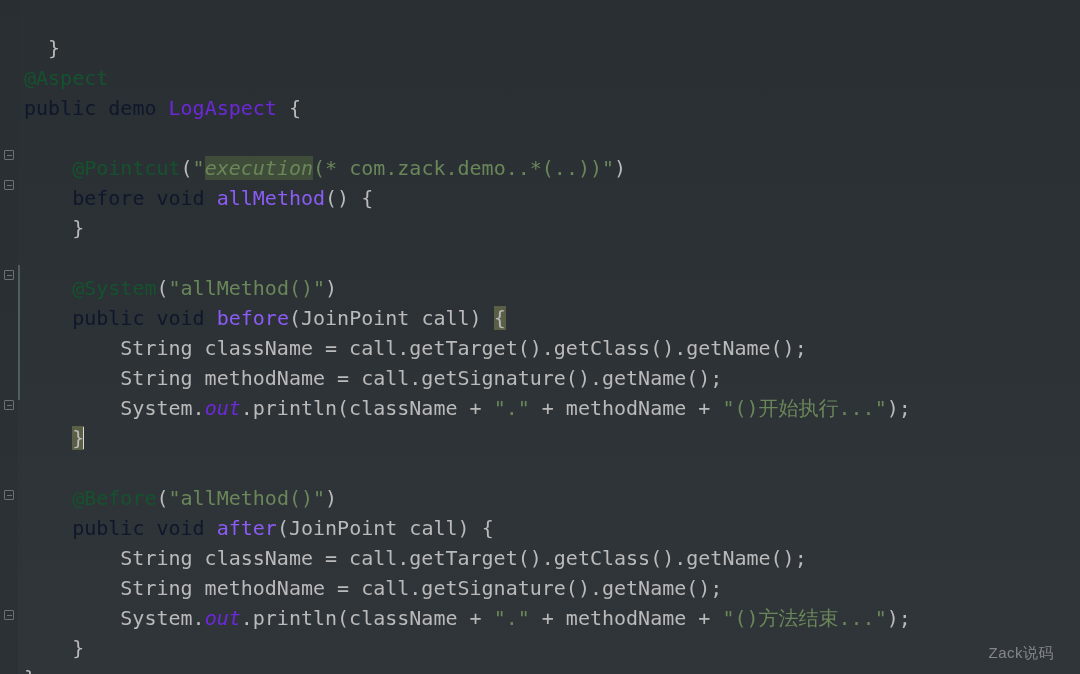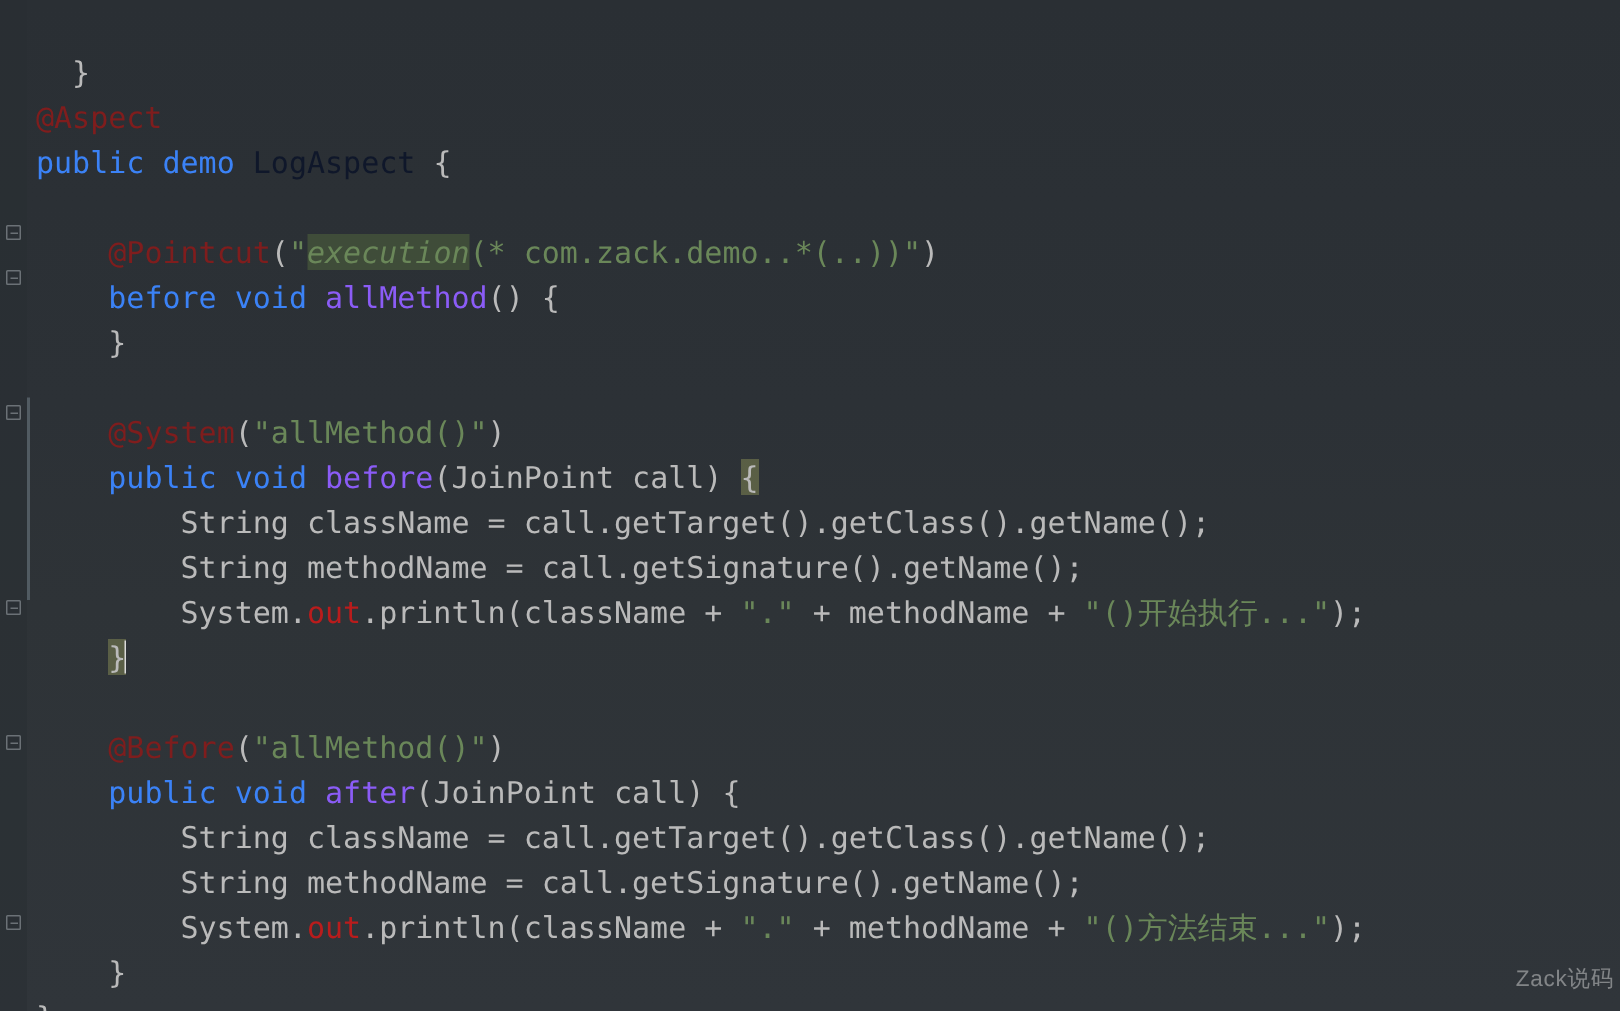--- a/index.html
+++ b/index.html
@@ -27,32 +27,32 @@
   }
   .hint-bar {
     position:absolute; left:18px; top:265px; width:2px; height:135px;
     background:#515b62;
   }
   .editor {
     position:absolute; left:24px; top:3px; right:0;
     white-space:pre;
     color:#bababa;
   }
-  .tk-ann { color:#7f1d1d; }
-  .tk-kw  { color:#3b82f6; }
-  .tk-cls { color:#0f172a; }
+  .tk-ann { color:#14532d; }
+  .tk-kw  { color:#0f172a; }
+  .tk-cls { color:#6d28d9; }
   .tk-str { color:#6a8759; }
   .tk-hl  { background:rgba(80,100,60,0.55);font-style:italic; }
   .tk-mth { color:#8b5cf6; }
-  .tk-fld { color:#b91c1c; }
+  .tk-fld { color:#6d28d9; font-style:italic; }
   .tk-p   { color:#bababa; }
   .brace-cur { background:rgba(120,125,80,0.6); }
   .caret { display:inline-block; width:1px; height:22px; background:#dadada; transform:translateY(4px); margin-left:-1px; }
   .watermark {
-    position:absolute; right:4px; bottom:6px;
+    position:absolute; right:26px; bottom:6px;
     color:rgba(230,230,230,0.45);
     font-family:"PingFang SC","Microsoft YaHei",sans-serif;
     font-size:15px;
     letter-spacing:0.5px;
   }
 </style>
 </head>
 <body>
 
 <div class="gutter">

